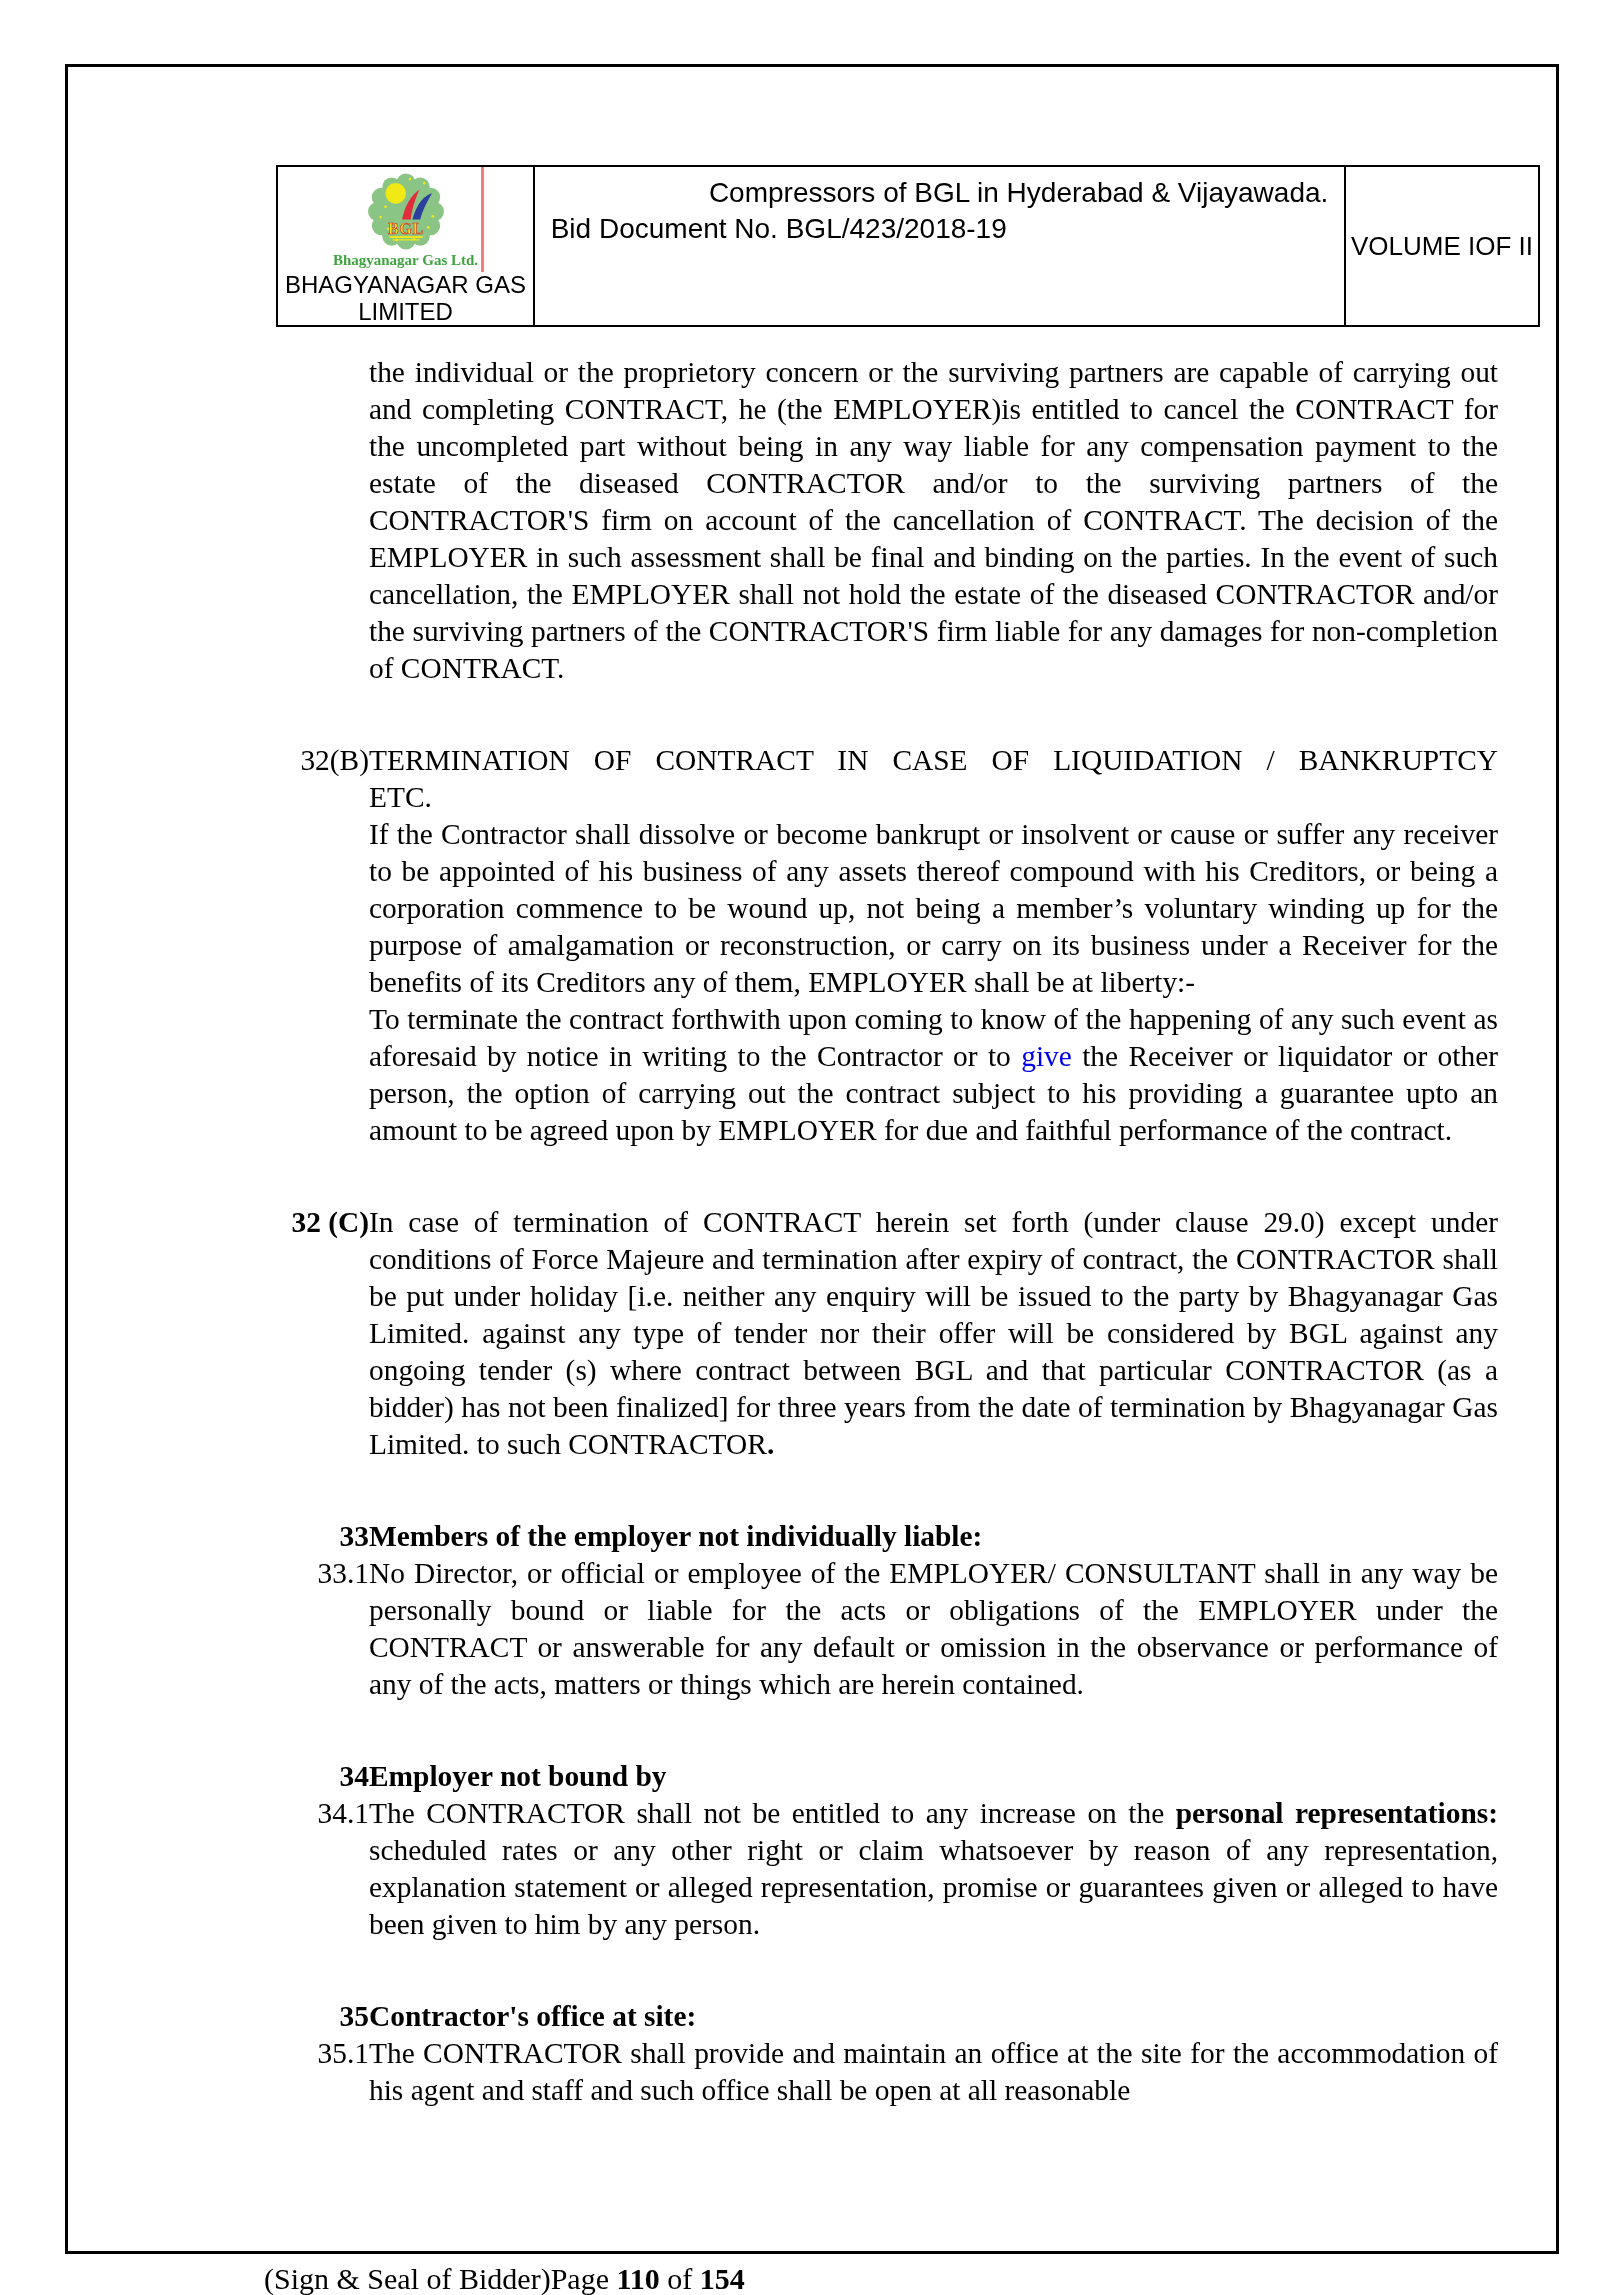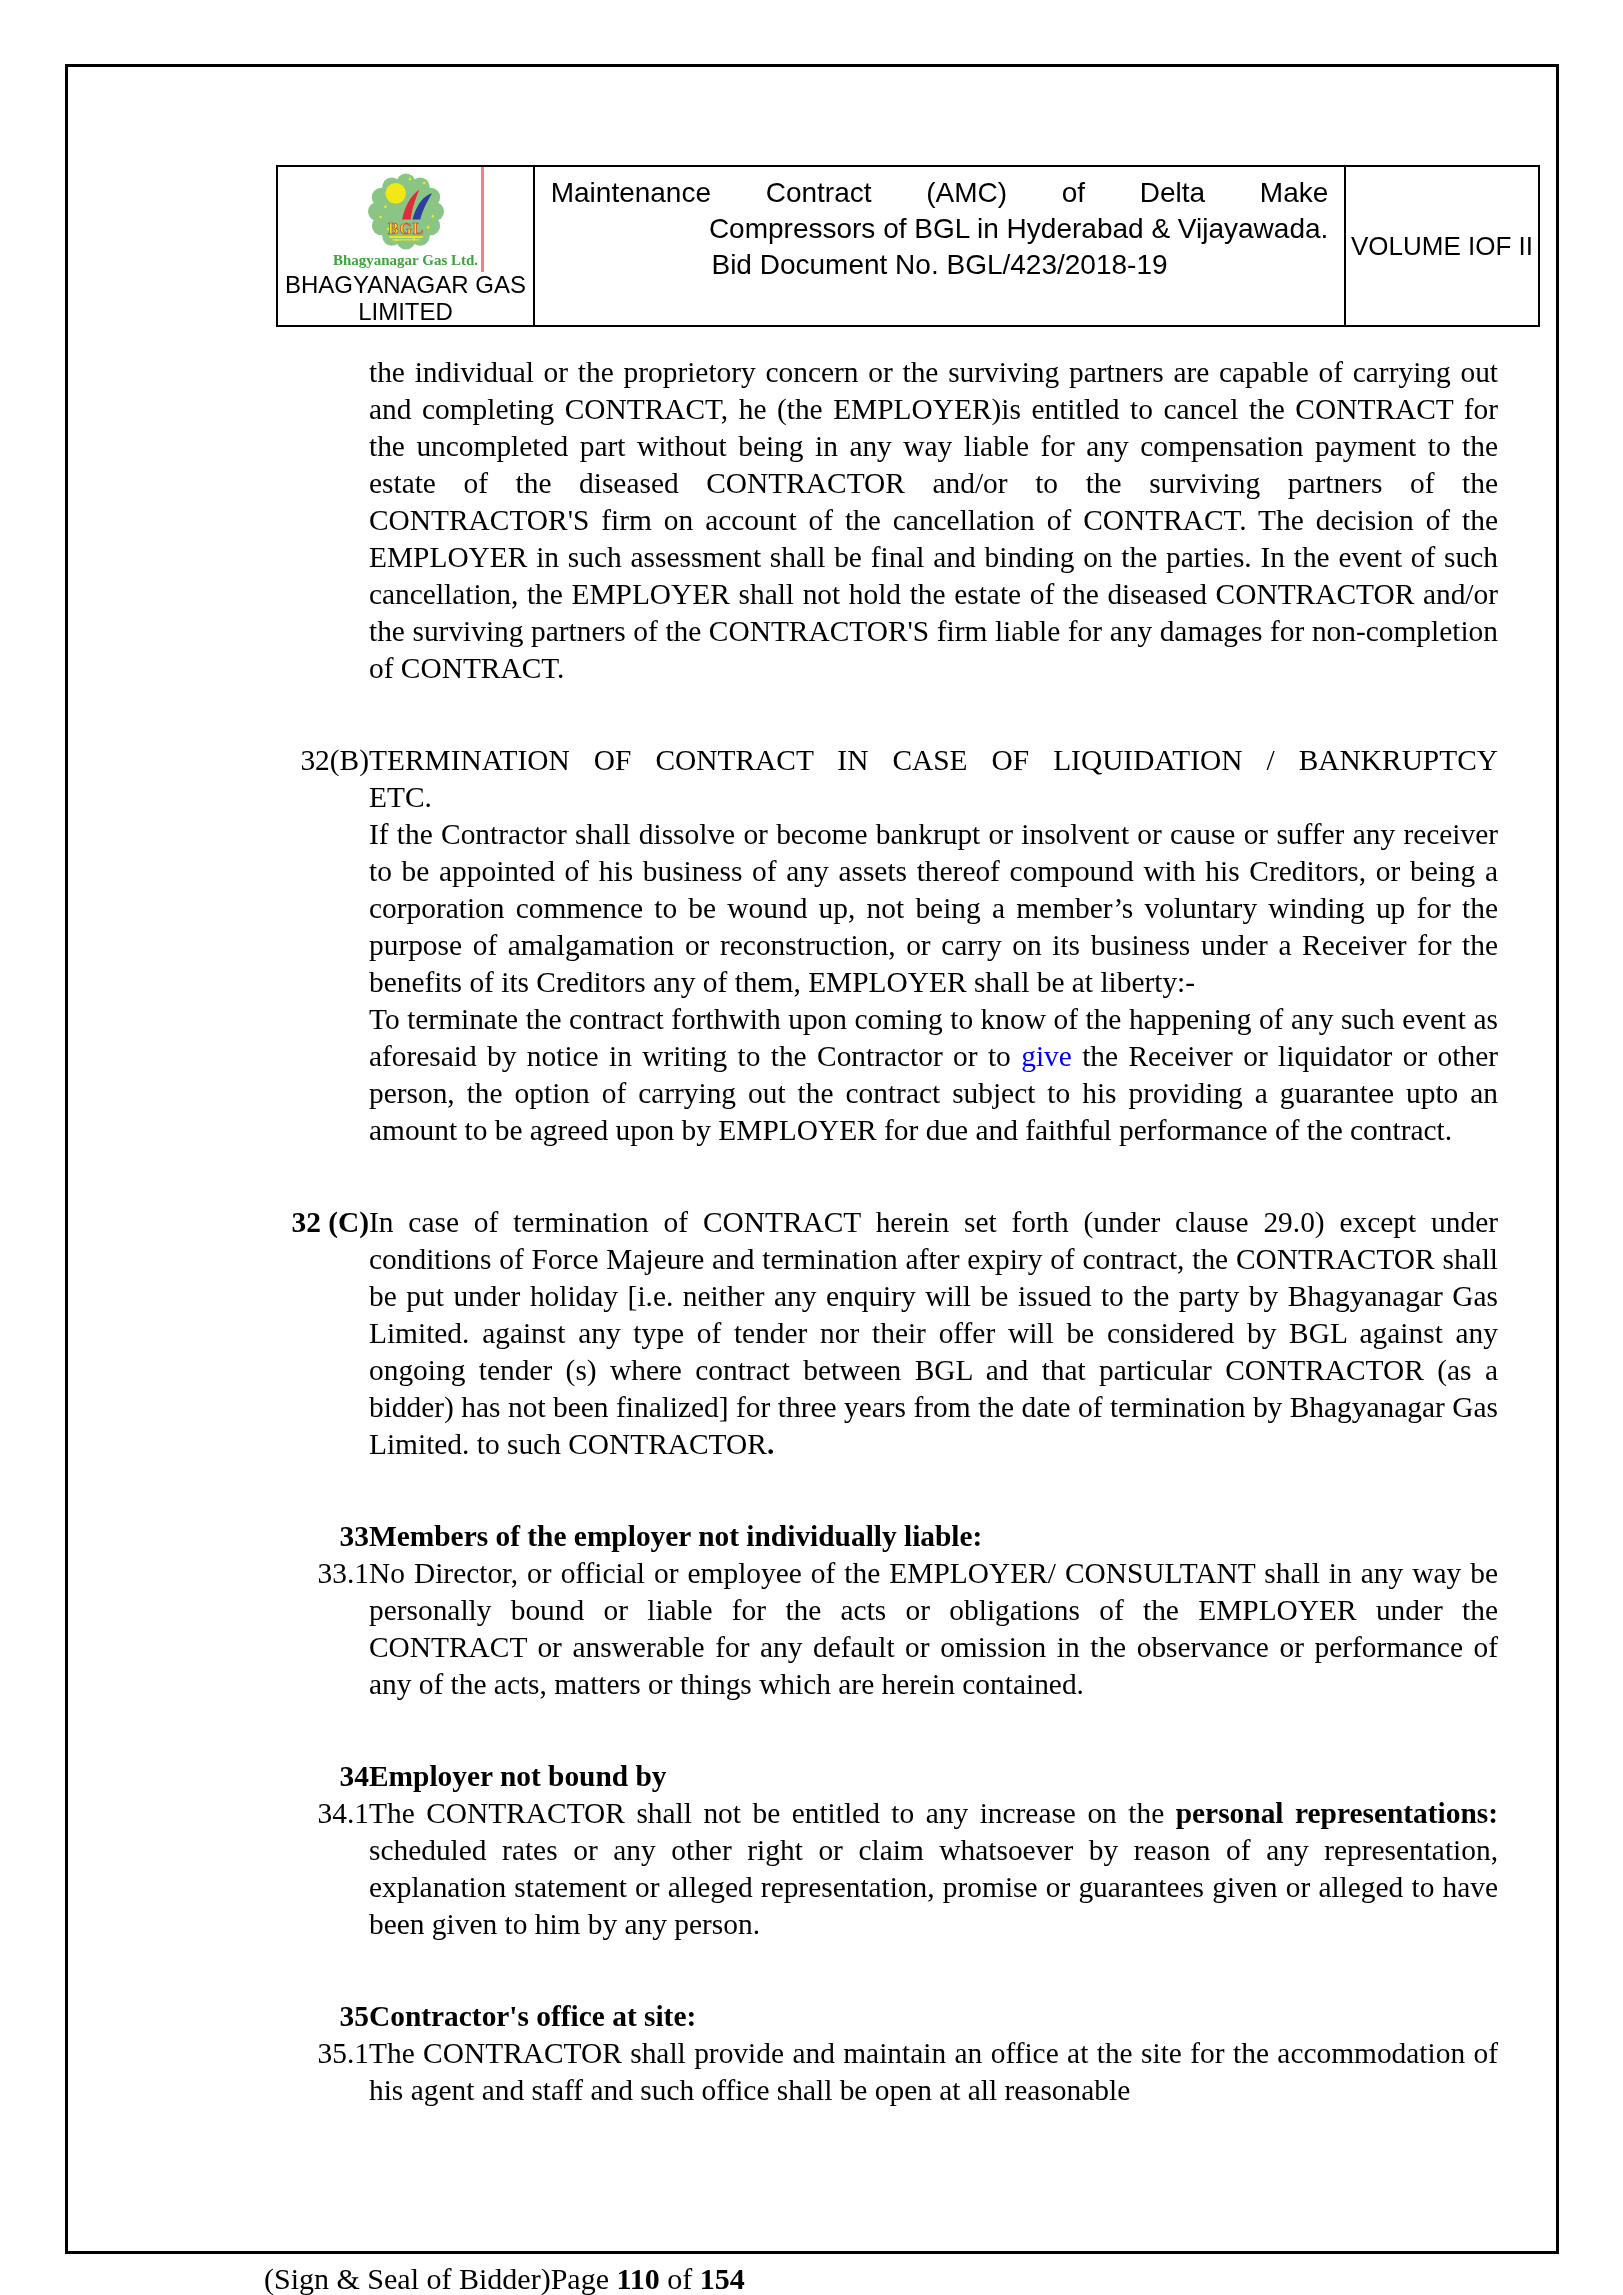--- a/index.html
+++ b/index.html
@@ -68,21 +68,21 @@
     box-sizing: border-box;
     border-right: 2.6px solid #000;
     padding: 7.9px 15.7px 0 15.7px;
     font-family: "Liberation Sans", sans-serif;
     font-size: 28px;
     line-height: 36px;
     color: #000;
   }
   .title-line-j { text-align: justify; text-align-last: justify; }
   .title-line-l { text-align: right; }
-  .title-line-c { text-align: center; }
+  .title-line-c { text-align: left; }
   .volume-cell {
     flex: 0 0 192px;
     box-sizing: border-box;
     display: flex;
     flex-direction: row;
     align-items: center;
     justify-content: center;
     font-family: "Liberation Sans", sans-serif;
     font-size: 26px;
     line-height: 33px;
@@ -164,21 +164,20 @@
           <rect x="33" y="85" width="34" height="1.5" fill="#f2e816"></rect>
         </svg>
         <div class="logo-subtitle">Bhagyanagar Gas Ltd.</div>
         <div class="company-name">
           <div>BHAGYANAGAR GAS</div>
           <div>LIMITED</div>
         </div>
       </div>
 
       <div class="title-cell">
-        <div class="title-line-j">Maintenance Contract (AMC) of Delta Make</div>
         <div class="title-line-l">Compressors of BGL in Hyderabad &amp; Vijayawada.</div>
         <div class="title-line-c">Bid Document No. BGL/423/2018-19</div>
       </div>
 
       <div class="volume-cell">
         <div>VOLUME I</div>
         <div>OF II</div>
       </div>
     </div>
 

